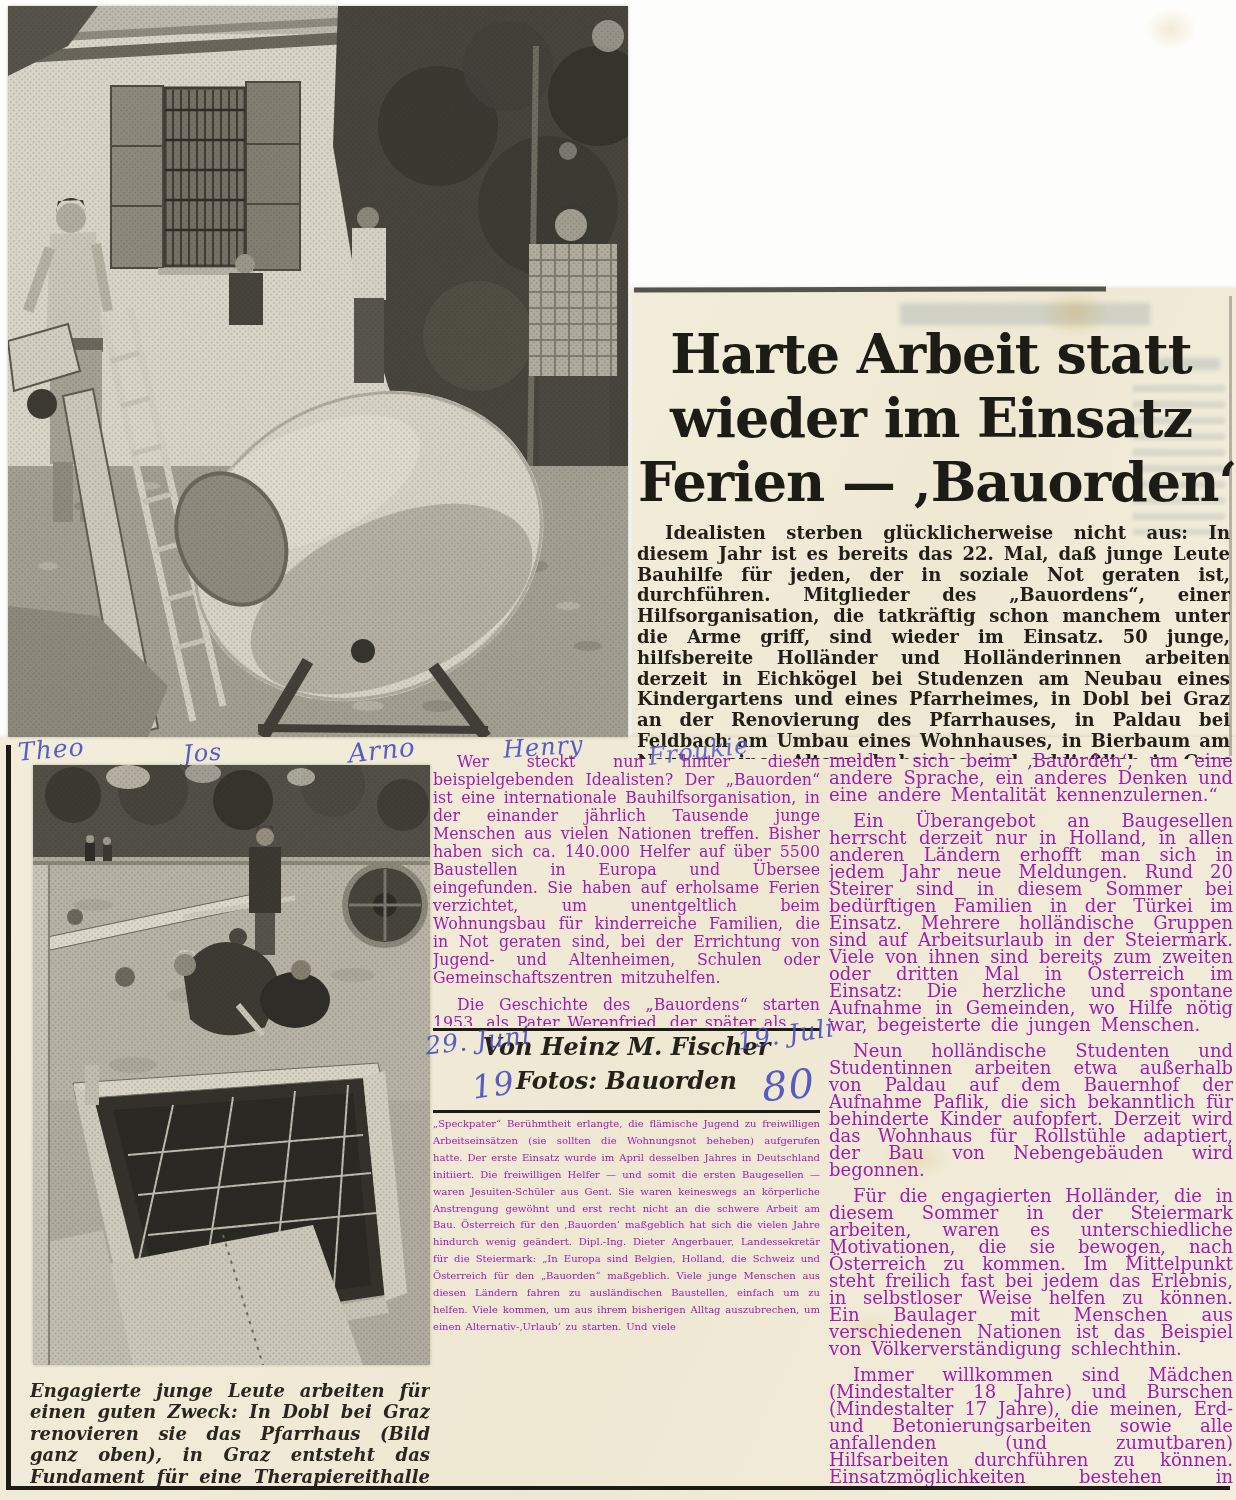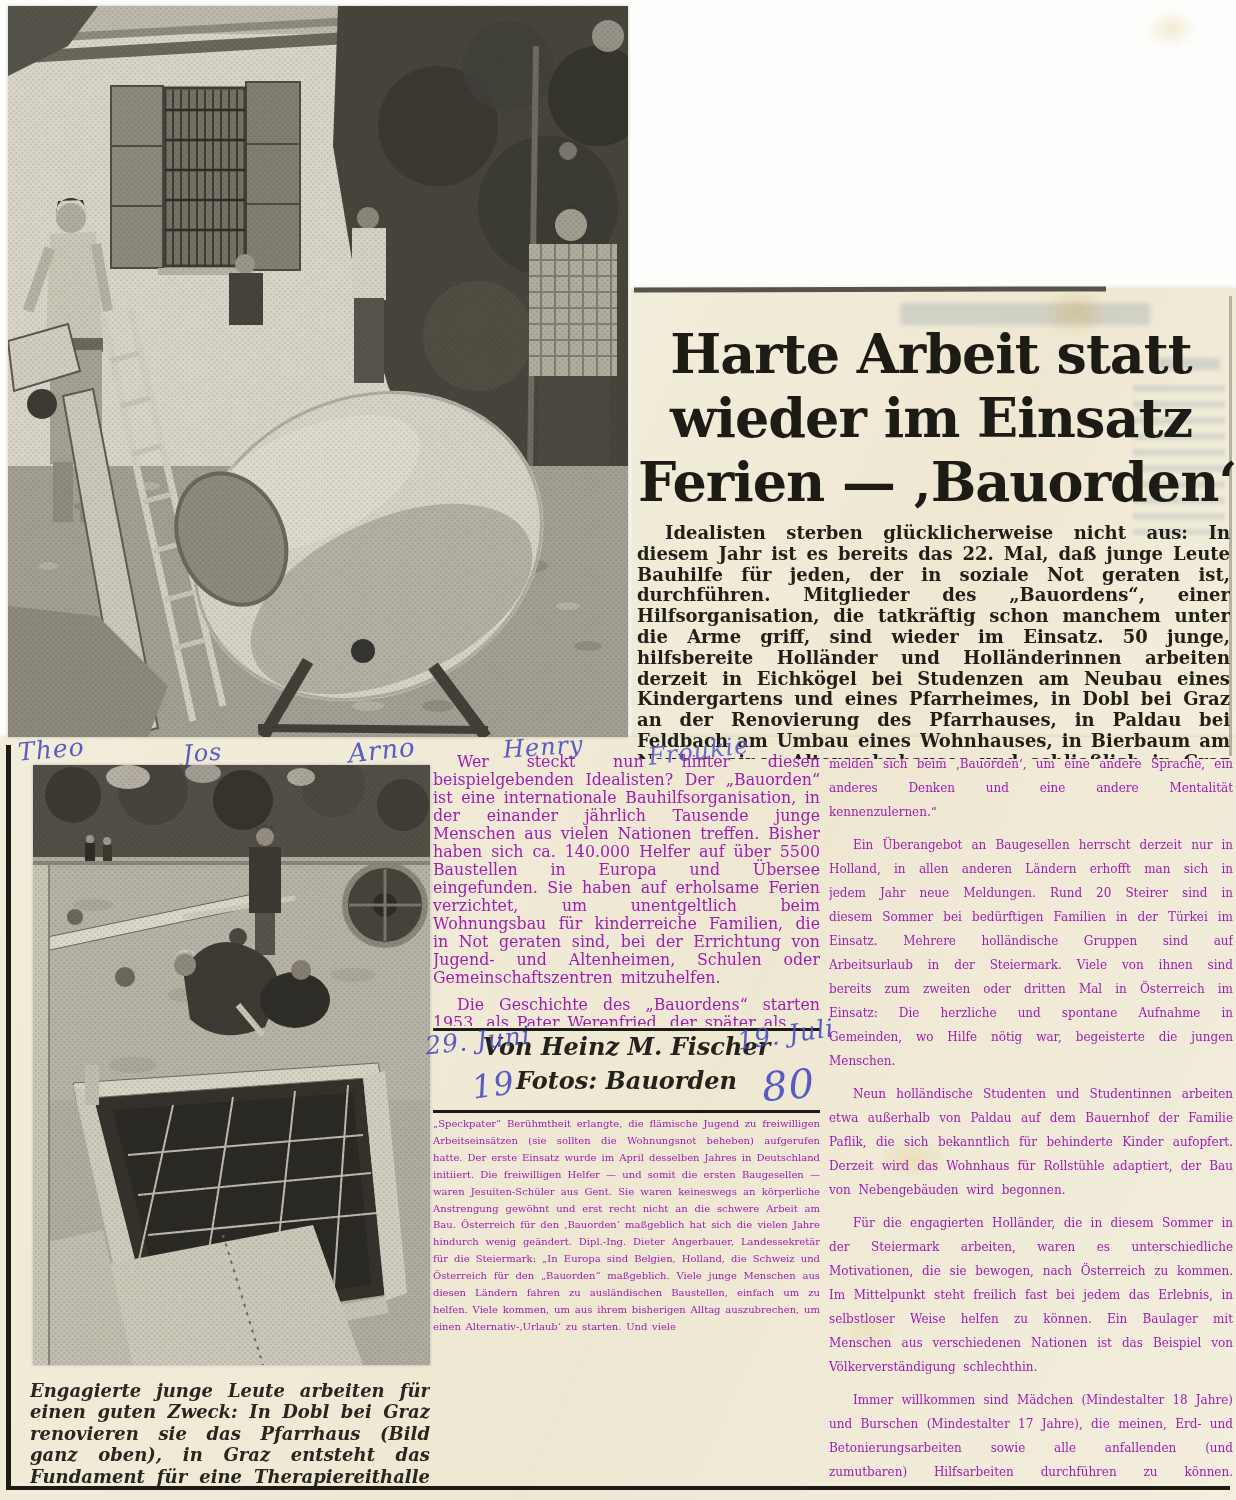--- a/index.html
+++ b/index.html
@@ -11,21 +11,21 @@
   .headline{font-weight:bold;color:#1d1b15;font-size:54px;line-height:64px;letter-spacing:-1px;
             text-align:center;white-space:nowrap;}
   
   .lead{font-weight:bold;font-size:18px;line-height:20.8px;text-align:justify;word-spacing:2px;
         color:#221f18;overflow:hidden;}
   .lead p{margin:0;text-indent:28px;}
   
   .bodycol{text-align:justify;color:#a21caf;overflow:hidden;}
   .col1a{font-size:15.8px;line-height:18px;word-spacing:3px;}
   .col1b{font-size:10px;line-height:16.9px;word-spacing:1.5px;}
-  .col2{font-size:12px;line-height:24px;word-spacing:4px;}
+  .col2{font-size:18px;line-height:17px;word-spacing:4px;}
   .bodycol p{margin:0 0 0 0;text-indent:24px;}
   .bodycol p + p{margin-top:9px;}
   .bodycol p.noindent{text-indent:0;}
   
   .rule{background:#1d1b16;}
   .byline{display:flex;flex-direction:column;align-items:center;justify-content:flex-start;gap:5px;
           font-weight:bold;font-style:italic;font-size:24px;color:#25221b;}
   
   .caption{font-weight:bold;font-style:italic;font-size:18px;line-height:21.4px;word-spacing:3px;
            text-align:justify;color:#29261f;overflow:hidden;}
@@ -325,18 +325,18 @@
   <span class="hand" style="left:737px;top:1020px;font-size:25px;transform:rotate(-8deg);">19. Juli</span>
   <span class="hand" style="left:762px;top:1062px;font-size:40px;transform:rotate(-5deg);">80</span>
 
   <div class="abs bodycol col1b" style="left:433px;top:1116px;width:387px;height:370px;">
     <p class="noindent">„Speckpater“ Berühmtheit erlangte, die flämische Jugend zu freiwilligen Arbeitseinsätzen (sie sollten die Wohnungsnot beheben) aufgerufen hatte. Der erste Einsatz wurde im April desselben Jahres in Deutschland initiiert. Die freiwilligen Helfer — und somit die ersten Baugesellen — waren Jesuiten-Schüler aus Gent. Sie waren keineswegs an körperliche Anstrengung gewöhnt und erst recht nicht an die schwere Arbeit am Bau. Österreich für den ‚Bauorden‘ maßgeblich hat sich die vielen Jahre hindurch wenig geändert. Dipl.-Ing. Dieter Angerbauer, Landessekretär für die Steiermark: „In Europa sind Belgien, Holland, die Schweiz und Österreich für den „Bauorden“ maßgeblich. Viele junge Menschen aus diesen Ländern fahren zu ausländischen Baustellen, einfach um zu helfen. Viele kommen, um aus ihrem bisherigen Alltag auszubrechen, um einen Alternativ-‚Urlaub‘ zu starten. Und viele</p>
   </div>
 
   <div class="abs bodycol col2" style="left:829px;top:752px;width:404px;height:734px;">
     <p class="noindent">melden sich beim ‚Bauorden‘, um eine andere Sprache, ein anderes Denken und eine andere Mentalität kennenzulernen.“</p>
     <p>Ein Überangebot an Baugesellen herrscht derzeit nur in Holland, in allen anderen Ländern erhofft man sich in jedem Jahr neue Meldungen. Rund 20 Steirer sind in diesem Sommer bei bedürftigen Familien in der Türkei im Einsatz. Mehrere holländische Gruppen sind auf Arbeitsurlaub in der Steiermark. Viele von ihnen sind bereits zum zweiten oder dritten Mal in Österreich im Einsatz: Die herzliche und spontane Aufnahme in Gemeinden, wo Hilfe nötig war, begeisterte die jungen Menschen.</p>
-    <p>Neun holländische Studenten und Studentinnen arbeiten etwa außerhalb von Paldau auf dem Bauernhof der Familie Paflik, die sich bekanntlich für behinderte Kinder aufopfert. Derzeit wird das Wohnhaus für Rollstühle adaptiert, der Bau von Nebengebäuden wird begonnen.</p>
+    <p>Neun holländische Studenten und Studentinnen arbeiten etwa außerhalb von Paldau auf dem Bauernhof der Aufnahme Paflik, die sich bekanntlich für behinderte Kinder aufopfert. Derzeit wird das Wohnhaus für Rollstühle adaptiert, der Bau von Nebengebäuden wird begonnen.</p>
     <p>Für die engagierten Holländer, die in diesem Sommer in der Steiermark arbeiten, waren es unterschiedliche Motivationen, die sie bewogen, nach Österreich zu kommen. Im Mittelpunkt steht freilich fast bei jedem das Erlebnis, in selbstloser Weise helfen zu können. Ein Baulager mit Menschen aus verschiedenen Nationen ist das Beispiel von Völkerverständigung schlechthin.</p>
     <p>Immer willkommen sind Mädchen (Mindestalter 18 Jahre) und Burschen (Mindestalter 17 Jahre), die meinen, Erd- und Betonierungsarbeiten sowie alle anfallenden (und zumutbaren) Hilfsarbeiten durchführen zu können. Einsatzmöglichkeiten bestehen in Sommerlagern, in Alten- und Entwicklungshilfediensten oder bei Katastrophenfällen.</p>
   </div>
 
 </div>
 
 </body></html>

